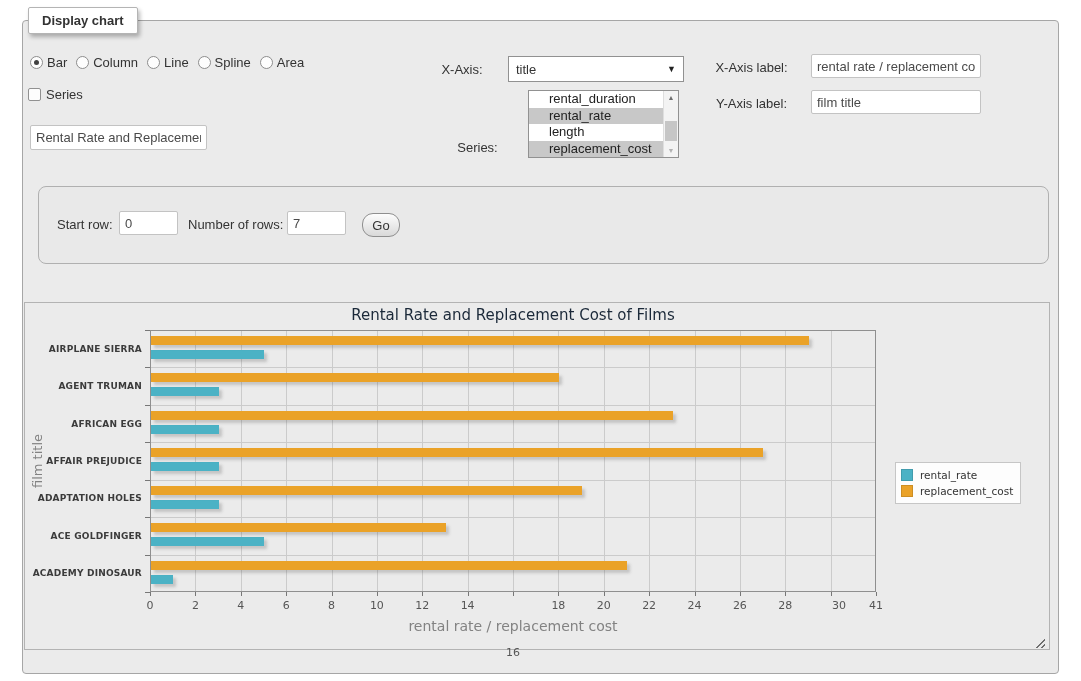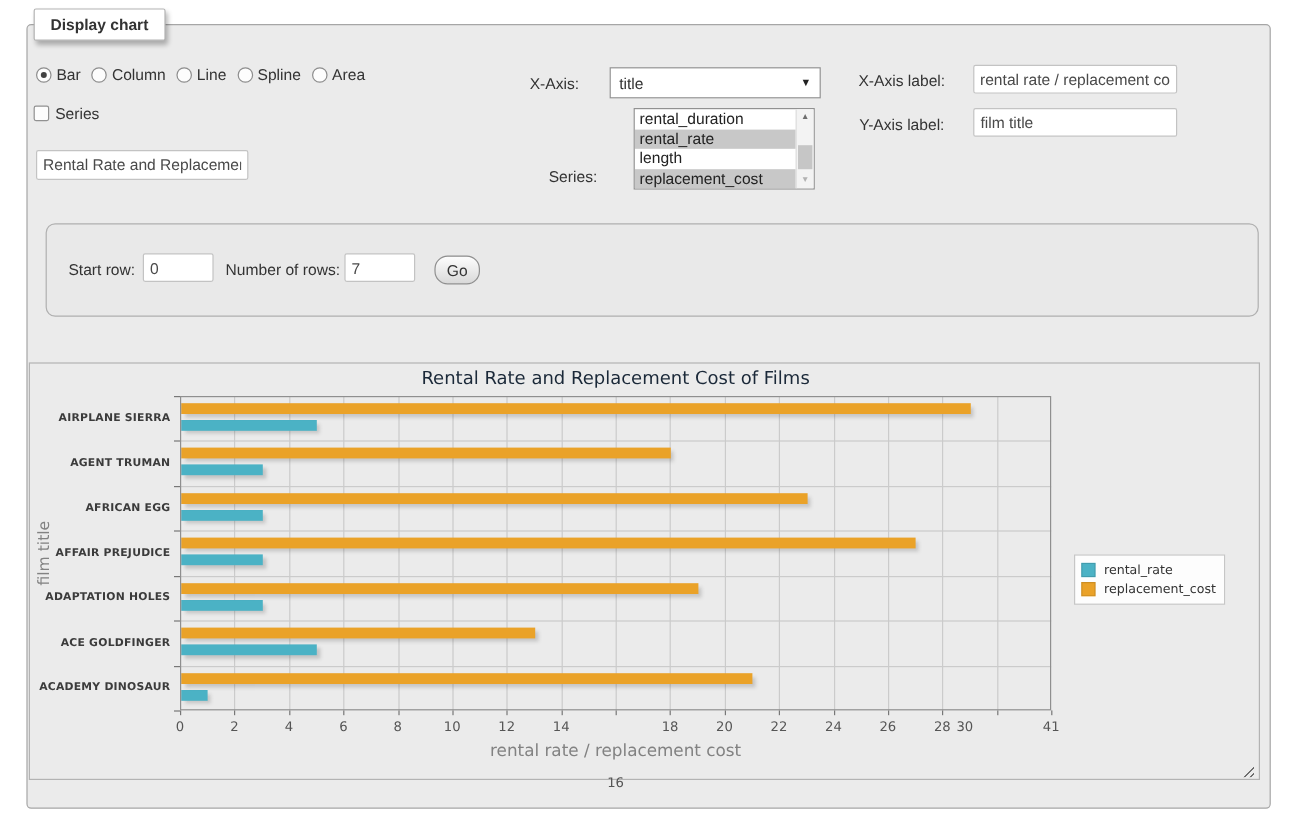--- a/index.html
+++ b/index.html
@@ -30,21 +30,21 @@
          box-sizing:border-box;border-radius:2px;}
   .stacked-row{left:28px;top:87px;display:flex;gap:5px;align-items:center;}
 
   .fake-select{left:508px;top:56px;width:176px;height:26px;background:#fff;
          border:1px solid #919191;box-sizing:border-box;display:flex;align-items:center;
          padding:0 7px;font-size:13px;color:#333;justify-content:space-between;text-align:center;}
   .sel-arrow{font-size:9px;color:#222;}
 
   .series-list{left:528px;top:90px;width:151px;height:68px;background:#fff;
          border:1px solid #919191;box-sizing:border-box;overflow:hidden;}
-  .series-item{height:16.5px;line-height:16.5px;font-size:13px;color:#222;padding-left:4px;
+  .series-item{height:16.5px;line-height:16.5px;font-size:13px;color:#222;padding-left:20px;
          width:131px;white-space:nowrap;}
   .series-item.sel{background:#c8c8c8;}
   .sb{position:absolute;right:0;top:0;width:15px;height:100%;background:#f3f3f3;
          border-left:1px solid #dedede;box-sizing:border-box;}
   .sb-btn{position:absolute;left:0;width:14px;height:13px;display:flex;align-items:center;
          justify-content:center;font-size:7px;color:#6e6e6e;}
   .sb-thumb{position:absolute;left:1px;top:30px;width:12px;height:20px;background:#c6c6c6;}
 
   
   .subpanel{left:38px;top:186px;width:1009px;height:76px;background:#e9e9e9;
@@ -202,21 +202,21 @@
       <div class="abs xtick-label" style="left: 588.75px; top: 599px; width: 30px;">20</div>
       <div class="abs tickmark" style="left: 649.125px; top: 592px; width: 1px; height: 4px;"></div>
       <div class="abs xtick-label" style="left: 634.125px; top: 599px; width: 30px;">22</div>
       <div class="abs tickmark" style="left: 694.5px; top: 592px; width: 1px; height: 4px;"></div>
       <div class="abs xtick-label" style="left: 679.5px; top: 599px; width: 30px;">24</div>
       <div class="abs tickmark" style="left: 739.875px; top: 592px; width: 1px; height: 4px;"></div>
       <div class="abs xtick-label" style="left: 724.875px; top: 599px; width: 30px;">26</div>
       <div class="abs tickmark" style="left: 785.25px; top: 592px; width: 1px; height: 4px;"></div>
       <div class="abs xtick-label" style="left: 770.25px; top: 599px; width: 30px;">28</div>
       <div class="abs tickmark" style="left: 830.625px; top: 592px; width: 1px; height: 4px;"></div>
-      <div class="abs xtick-label" style="left: 789px; top: 599px; width: 30px;">30</div>
+      <div class="abs xtick-label" style="left: 824px; top: 599px; width: 30px;">30</div>
       <div class="abs tickmark" style="left: 876px; top: 592px; width: 1px; height: 4px;"></div>
       <div class="abs xtick-label" style="left: 861px; top: 599px; width: 30px;">41</div>
       <div class="abs tickmark" style="left: 145px; top: 330px; width: 5px; height: 1px;"></div>
       <div class="abs tickmark" style="left: 145px; top: 367.429px; width: 5px; height: 1px;"></div>
       <div class="abs tickmark" style="left: 145px; top: 404.857px; width: 5px; height: 1px;"></div>
       <div class="abs tickmark" style="left: 145px; top: 442.286px; width: 5px; height: 1px;"></div>
       <div class="abs tickmark" style="left: 145px; top: 479.714px; width: 5px; height: 1px;"></div>
       <div class="abs tickmark" style="left: 145px; top: 517.143px; width: 5px; height: 1px;"></div>
       <div class="abs tickmark" style="left: 145px; top: 554.571px; width: 5px; height: 1px;"></div>
       <div class="abs tickmark" style="left: 145px; top: 592px; width: 5px; height: 1px;"></div>

